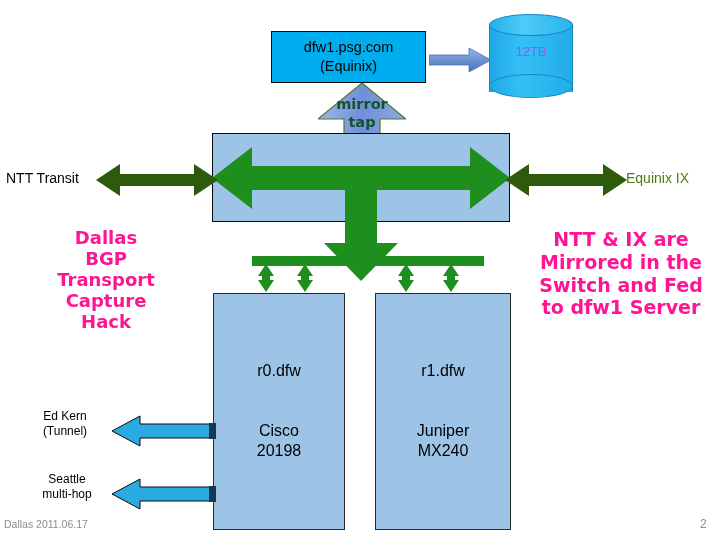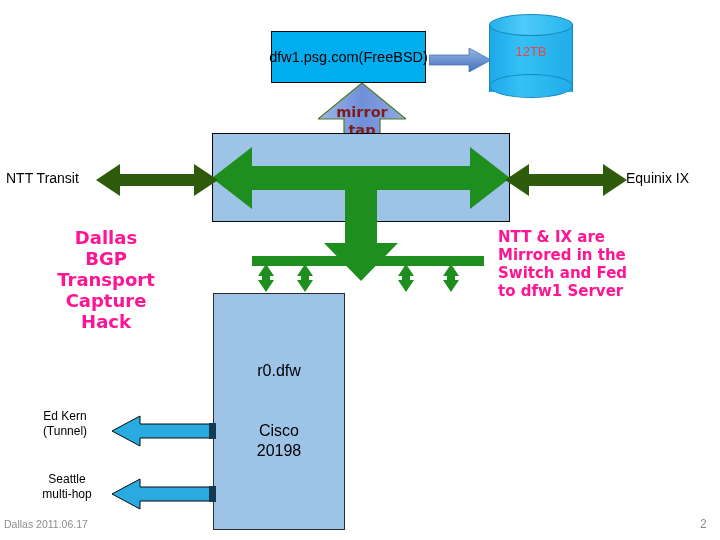--- a/index.html
+++ b/index.html
@@ -11,21 +11,21 @@
     position:relative;
   }
   .stage{position:absolute;inset:0;}
   .abs{position:absolute;}
 
   
   #server-box{
     left:271px;top:31px;width:155px;height:52px;
     background:#00AEEF;
     border:1px solid #0a0a0a;
-    display:flex;flex-direction:row;align-items:center;justify-content:center;
+    display:flex;flex-direction:column;align-items:center;justify-content:center;
     color:#000;font-size:14.5px;line-height:1.28;
     box-sizing:border-box;
   }
   #server-box .ln{white-space:nowrap;}
 
   
   #storage{
     left:489px;top:14px;width:84px;height:84px;
   }
   #storage .cyl-body{
@@ -41,66 +41,66 @@
     border:1px solid #1389bf;box-sizing:border-box;
   }
   #storage .cyl-top{
     position:absolute;left:0;top:0px;width:84px;height:22px;
     border-radius:50%/50%;
     background:linear-gradient(to right,#24b0ea 0%,#4ecbfa 40%,#29b5ec 100%);
     border:1px solid #1389bf;box-sizing:border-box;
   }
   #storage .cyl-label{
     position:absolute;left:0;top:30px;width:84px;text-align:center;
-    font-size:13px;color:#ef4444;
+    font-size:13px;color:#8b5cf6;
   }
 
   
   #disk-arrow{
     left:429px;top:48px;width:62px;height:24px;
   }
 
   
   #mirror-tap{
     left:318px;top:83px;width:88px;height:60px;
   }
   #mirror-tap .tapwrap{position:absolute;inset:0;}
   #mirror-tap .taptext{
-    position:absolute;left:0;top:20px;width:88px;text-align:center;
-    color:#7f1d1d;font-weight:bold;font-size:14.5px;line-height:1.25;
+    position:absolute;left:0;top:12px;width:88px;text-align:center;
+    color:#14532d;font-weight:bold;font-size:14.5px;line-height:1.25;
     font-family:"DejaVu Sans", sans-serif;
     pointer-events:none;
   }
 
   
   #switch-box{
     left:212px;top:133px;width:298px;height:89px;
     background:#9DC3E6;border:1px solid #0a0a0a;box-sizing:border-box;
   }
 
   
   #ntt-transit-label{
     left:6px;top:170px;font-size:14px;color:#000;white-space:nowrap;
   }
   #equinix-label{
-    left:626px;top:170px;font-size:14px;color:#000000;white-space:nowrap;
+    left:626px;top:170px;font-size:14px;color:#4d7c0f;white-space:nowrap;
   }
 
   
   .pink{
     color:#FF1493;font-weight:bold;
     font-family:"DejaVu Sans", sans-serif;
   }
   #hack-title{
     left:8px;top:228px;width:196px;text-align:center;
     font-size:18px;line-height:1.16;
   }
   #mirror-note{
-    left:498px;top:228px;width:198px;text-align:left;
-    font-size:15px;line-height:1.2;
+    left:522px;top:228px;width:198px;text-align:center;
+    font-size:19px;line-height:1.2;
   }
 
   
   .router{
     background:#9DC3E6;border:1px solid #2b2b2b;box-sizing:border-box;
     display:flex;flex-direction:column;align-items:center;justify-content:center;
     color:#000;font-size:16px;line-height:1.3;
   }
   #router-0{left:213px;top:293px;width:132px;height:237px;}
   #router-1{left:375px;top:293px;width:136px;height:237px;}
@@ -121,21 +121,21 @@
     left:700px;top:517px;font-size:12px;color:#8c8c8c;
   }
 </style>
 </head>
 <body>
 
 <div class="stage">
 
   <div class="abs" id="server-box">
     <div class="ln">dfw1.psg.com</div>
-    <div class="ln">(FreeBSD)</div>
+    <div class="ln">(Equinix)</div>
   </div>
 
   <div class="abs" id="disk-arrow">
     <svg width="62" height="24" viewBox="0 0 62 24">
       <defs>
         <linearGradient id="gblue" x1="0" y1="0" x2="0" y2="1">
           <stop offset="0%" stop-color="#9ab6e0"></stop>
           <stop offset="45%" stop-color="#6f96d4"></stop>
           <stop offset="100%" stop-color="#4a73b8"></stop>
         </linearGradient>
@@ -208,20 +208,25 @@
       </g>
     </svg>
   </div>
 
   <div class="abs router" id="router-0">
     <div class="rname">r0.dfw</div>
     <div>Cisco</div>
     <div>20198</div>
   </div>
 
+  <div class="abs router" id="router-1">
+    <div class="rname">r1.dfw</div>
+    <div>Juniper</div>
+    <div>MX240</div>
+  </div>
 
   <div class="abs" style="left:112px;top:415px;width:104px;height:32px;">
     <svg width="104" height="32" viewBox="0 0 104 32">
       <path d="M0,16 L28,1 L28,9 L98,9 L98,23 L28,23 L28,31 Z" fill="#29ABE2" stroke="#0b0b0b" stroke-width="1"></path>
       <rect x="97" y="8" width="7" height="16" fill="#123a52"></rect>
     </svg>
   </div>
 
   <div class="abs" style="left:112px;top:478px;width:104px;height:32px;">
     <svg width="104" height="32" viewBox="0 0 104 32">

